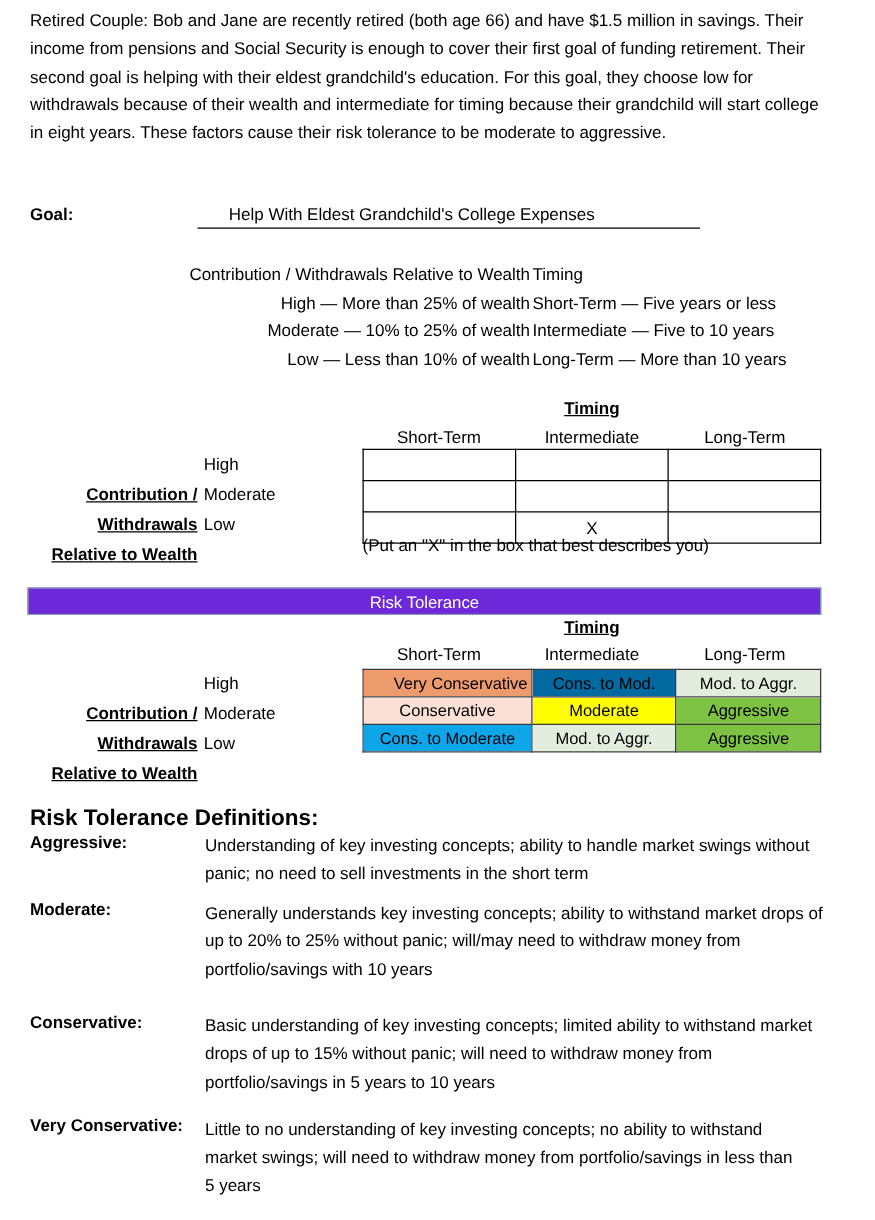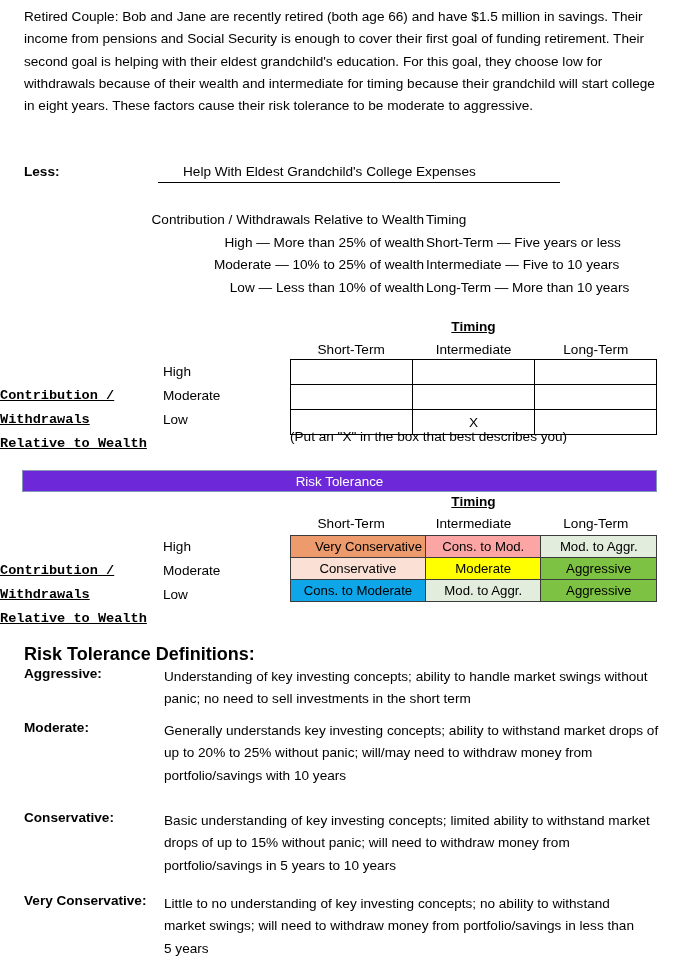--- a/index.html
+++ b/index.html
@@ -97,23 +97,22 @@
     display: flex;
   }
   .col-heads span {
     display: block;
     text-align: center;
     font-size: 13.6px;
   }
 
   .row-labels {
     position: absolute;
-    text-align: left;
-    font-size: 13.6px;
-    font-family: Liberation Mono, monospace;
+    text-align: right;
+    font-size: 13.6px;
   }
   .row-labels div {
     font-weight: bold;
     text-decoration: underline;
     line-height: 24px;
     white-space: nowrap;
   }
   .level-labels {
     position: absolute;
     text-align: left;
@@ -198,21 +197,21 @@
   }
 </style>
 </head>
 <body>
 
 <div class="page">
 
   <div class="intro">Retired Couple: Bob and Jane are recently retired (both age 66) and have $1.5 million in savings. Their income from pensions and Social Security is enough to cover their first goal of funding retirement. Their second goal is helping with their eldest grandchild's education. For this goal, they choose low for withdrawals because of their wealth and intermediate for timing because their grandchild will start college in eight years. These factors cause their risk tolerance to be moderate to aggressive.</div>
 
   <div class="goal-row">
-    <span class="goal-label">Less:</span>
+    <span class="goal-label">Goal:</span>
     <span class="goal-value">Help With Eldest Grandchild's College Expenses</span>
   </div>
 
   <div class="legend">
     <div class="legend-col left">
       <div>Contribution / Withdrawals Relative to Wealth</div>
       <div>High — More than 25% of wealth</div>
       <div>Moderate — 10% to 25% of wealth</div>
       <div>Low — Less than 10% of wealth</div>
     </div>
@@ -290,21 +289,21 @@
     <div class="level-labels" style="left:163px; top:535px;">
       <div>High</div>
       <div>Moderate</div>
       <div>Low</div>
     </div>
 
     <table class="risk" style="left:290px; top:535px; width:367px;">
       <tbody>
           <tr>
         <td style="width: 33.34%; background-color: rgb(237, 154, 109); padding-left: 22px;">Very Conservative</td>
-        <td style="width: 33.33%; background-color: #fca5a5;">Cons. to Mod.</td>
+        <td style="width: 33.33%; background-color: #0369a1;">Cons. to Mod.</td>
         <td style="width: 33.33%; background-color: rgb(227, 237, 221);">Mod. to Aggr.</td>
       </tr>
       <tr>
         <td style="background-color: rgb(251, 224, 213);">Conservative</td>
         <td style="background-color: rgb(255, 255, 0);">Moderate</td>
         <td style="background-color: rgb(125, 194, 66);">Aggressive</td>
       </tr>
       <tr>
         <td style="background-color: #0ea5e9;">Cons. to Moderate</td>
         <td style="background-color: rgb(227, 237, 221);">Mod. to Aggr.</td>

